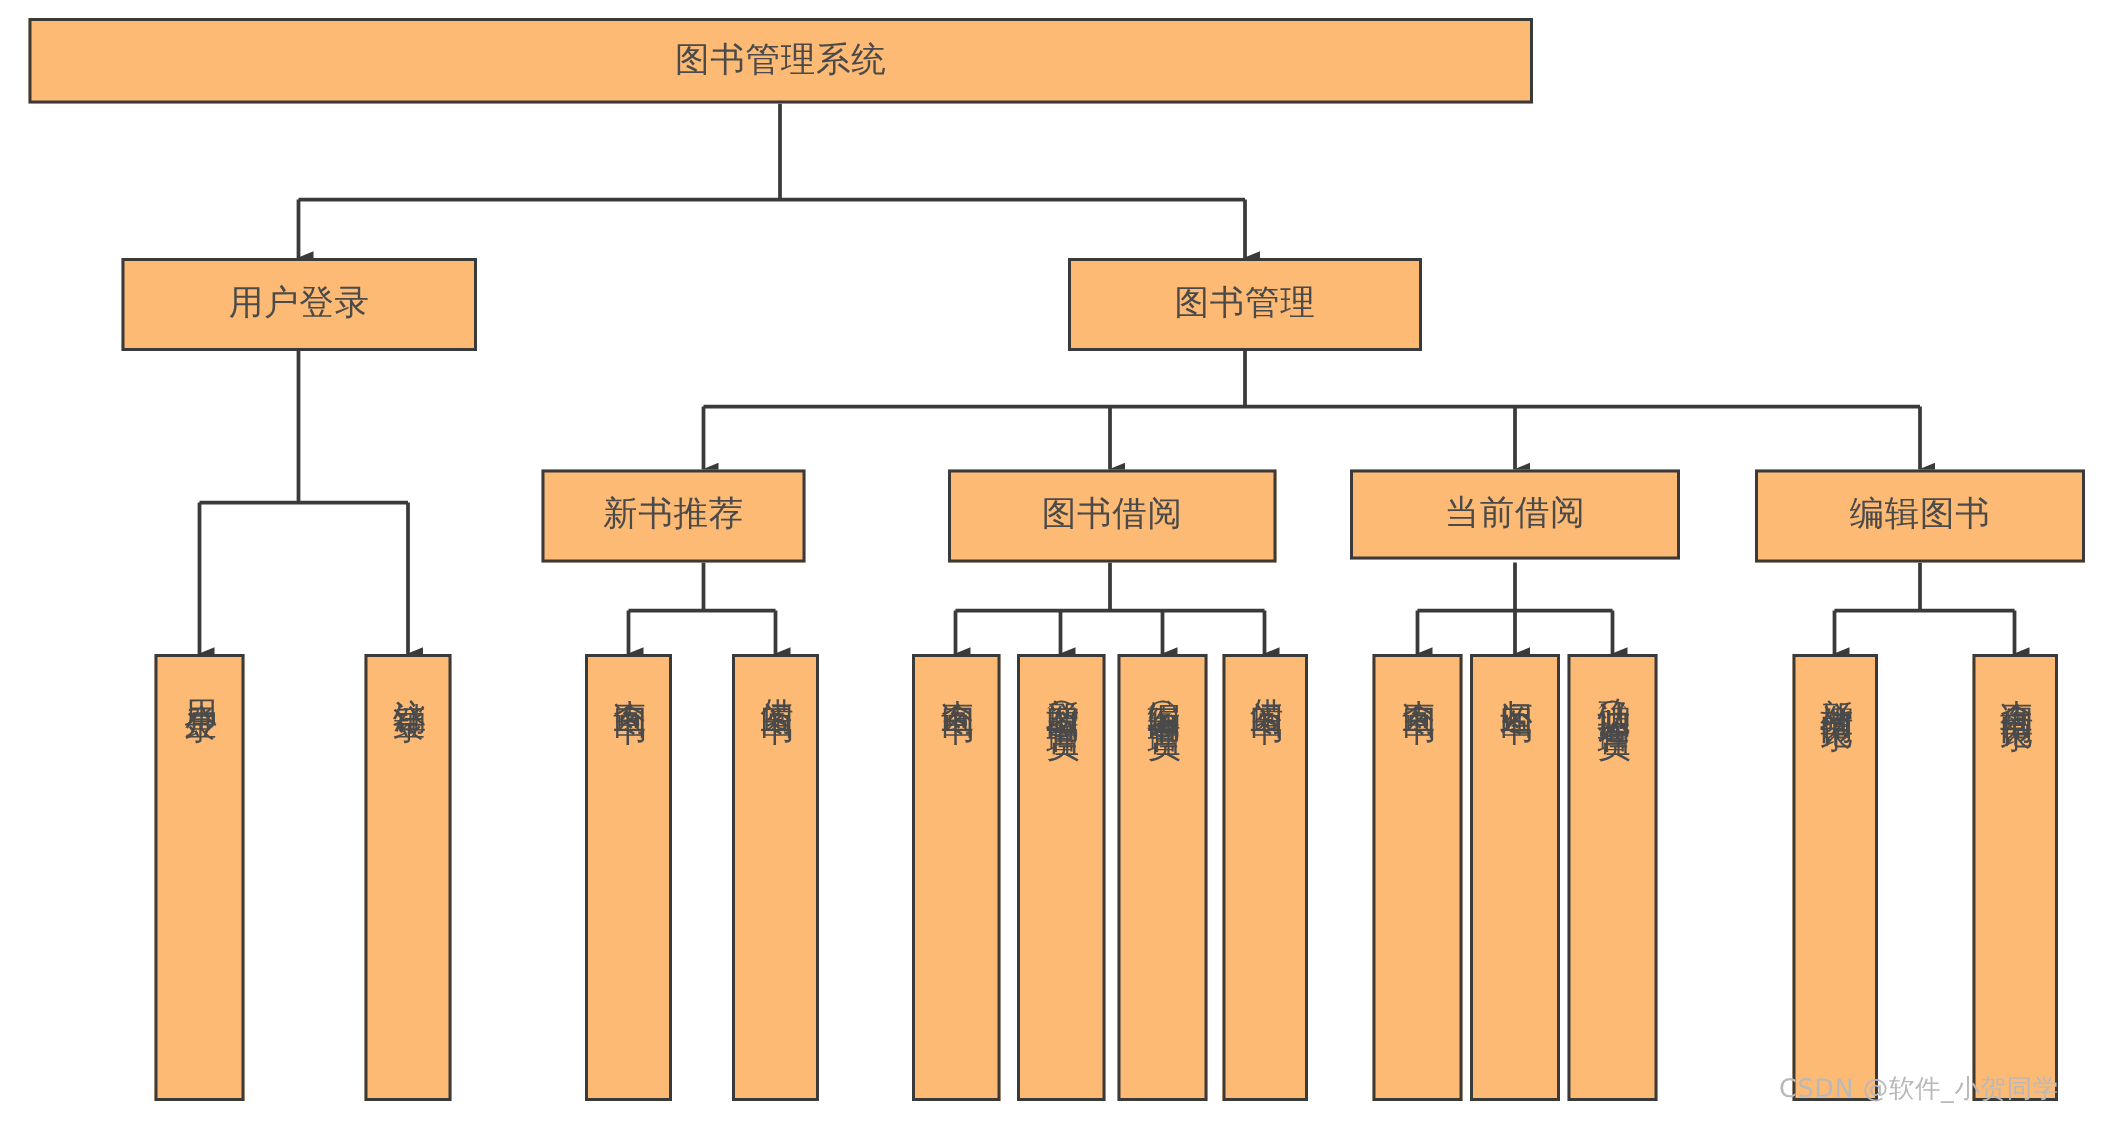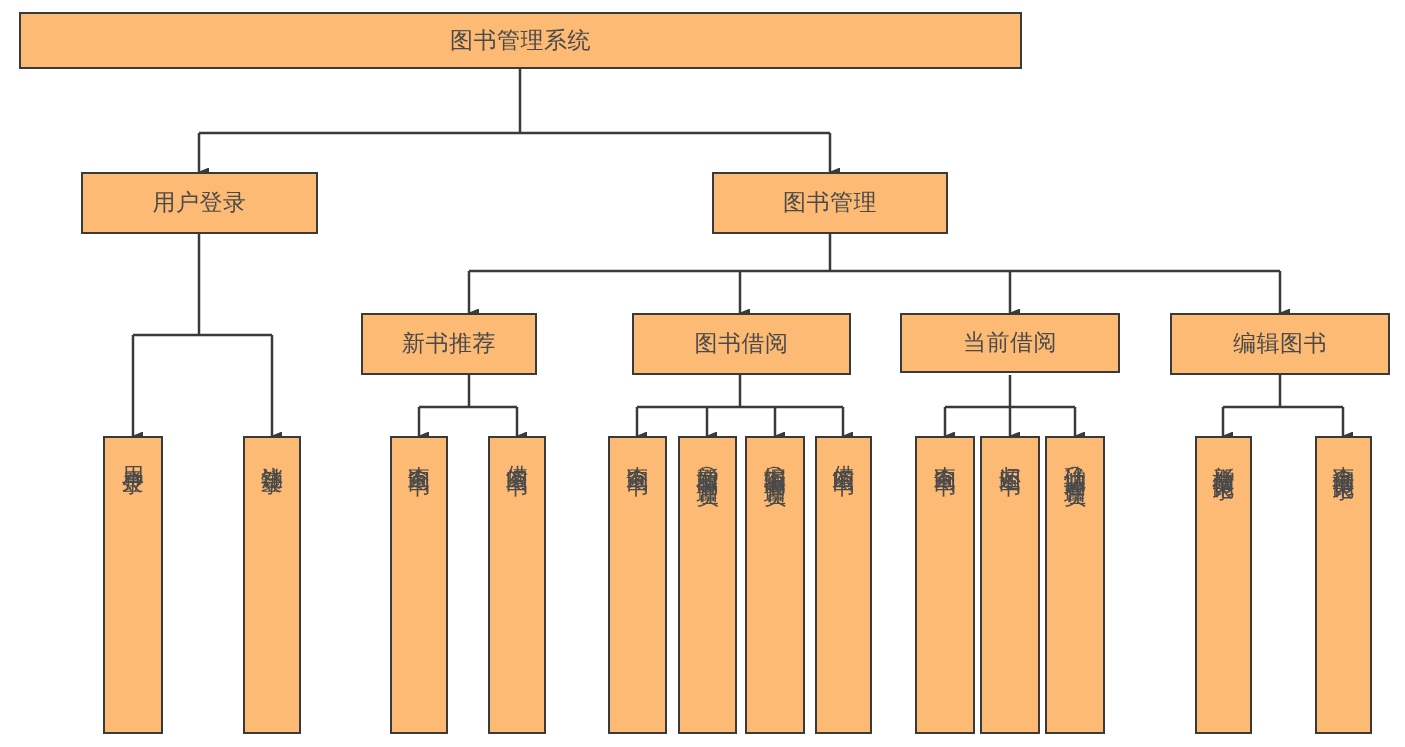--- a/index.html
+++ b/index.html
@@ -175,13 +175,14 @@
         <span class="node-label">确认归还（管理员）</span>
       </div>
       <div class="node vertical" style="left: 1195px; top: 436px; width: 57px; height: 298px;">
         <span class="node-label">新增借阅记录</span>
       </div>
       <div class="node vertical" style="left: 1315px; top: 436px; width: 57px; height: 298px;">
         <span class="node-label">查询借阅记录</span>
       </div>
     </div>
 
+  <div id="watermark">CSDN @软件_小贺同学</div>
 </div>
 
 </body></html>

